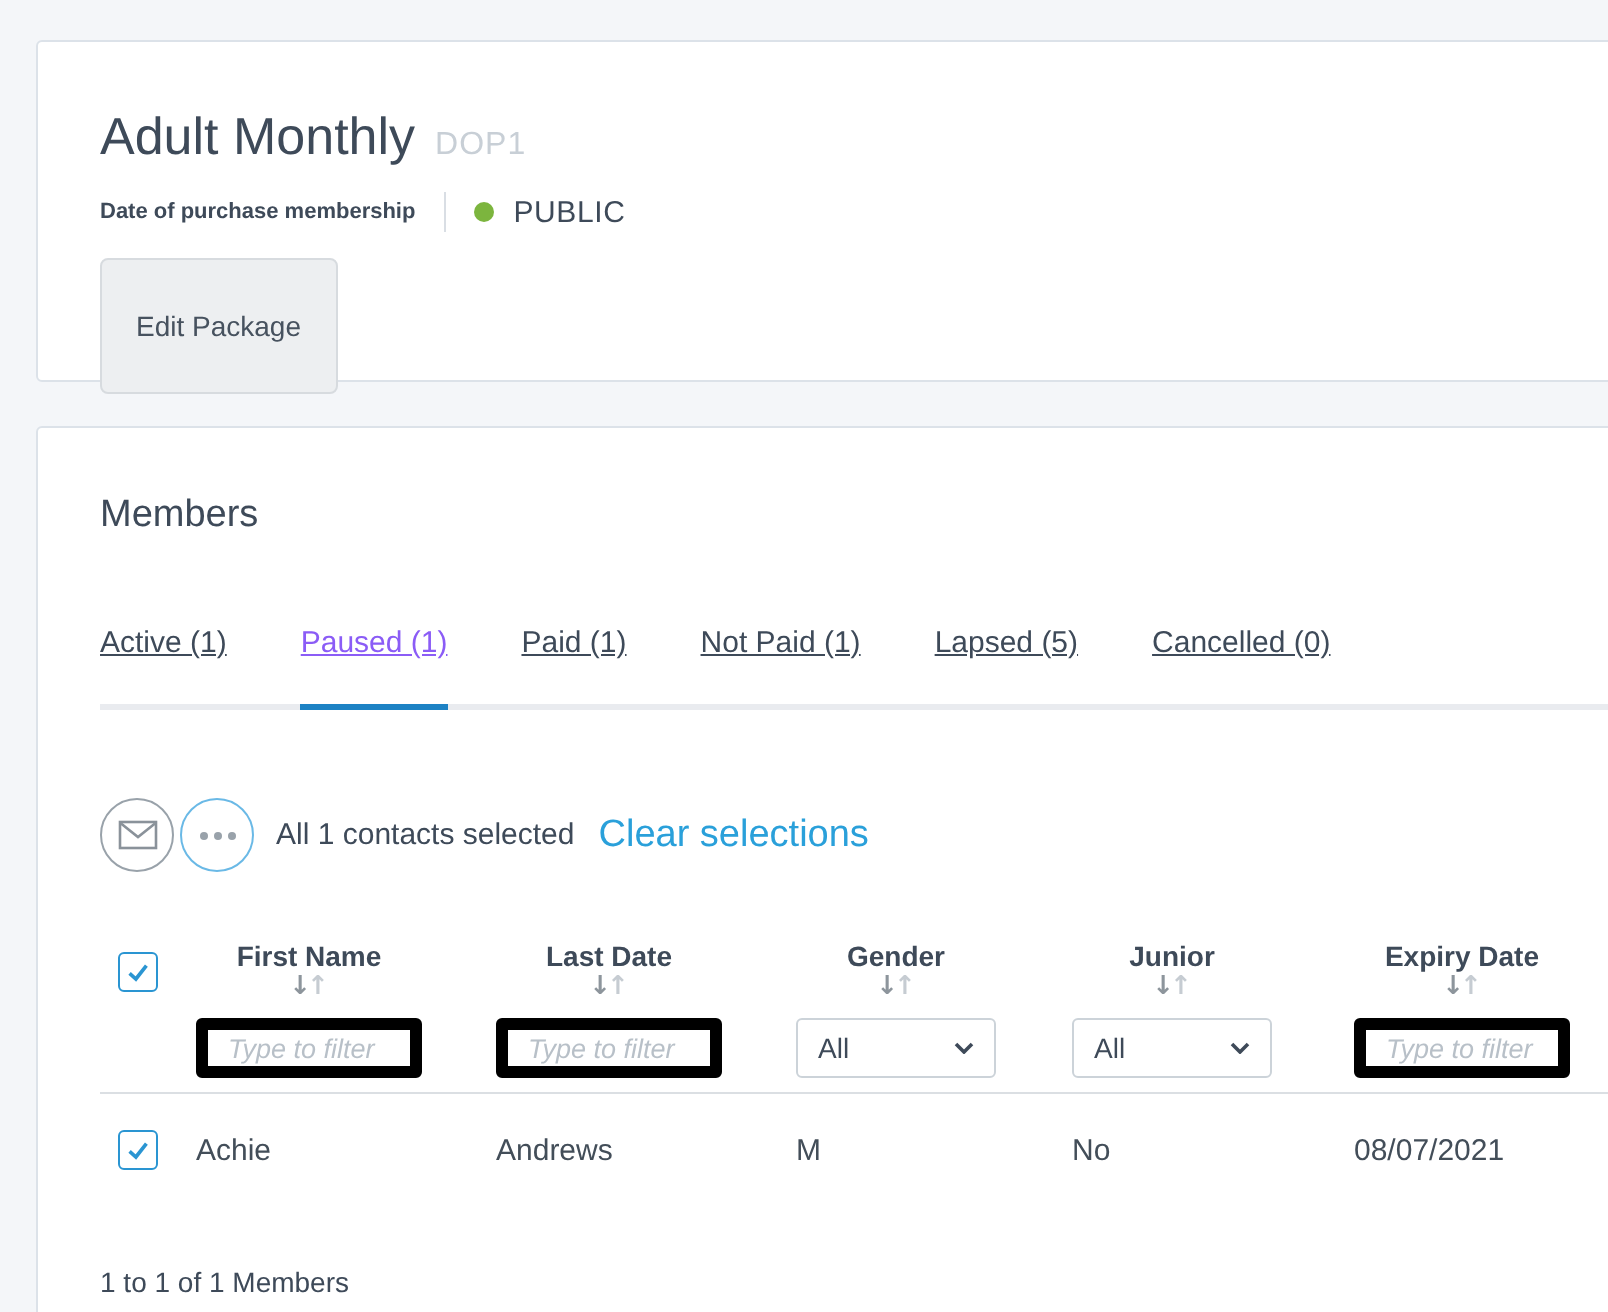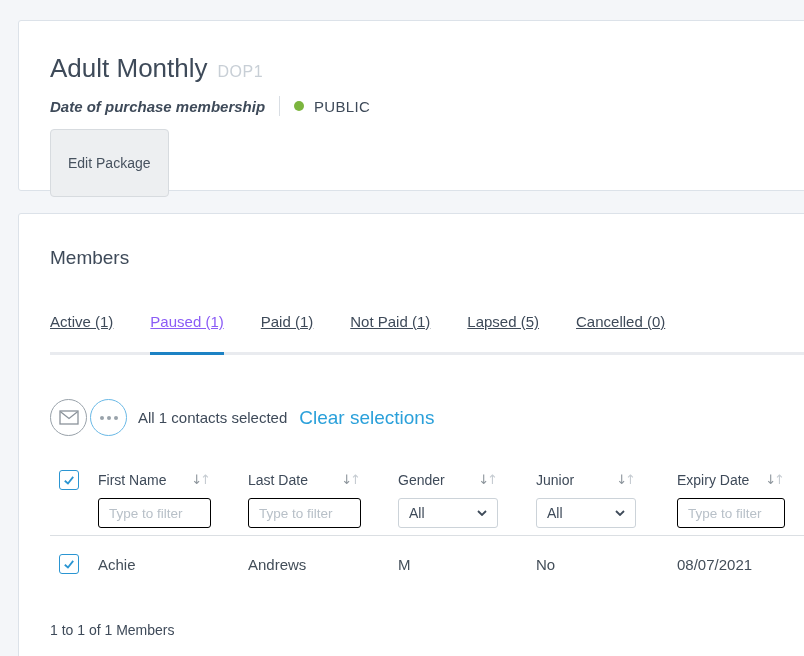--- a/index.html
+++ b/index.html
@@ -17,21 +17,21 @@
     border-radius: 3px;
   }
   .card-package { top: 20px; height: 171px; padding: 32px 0 0 31px; }
   .card-members { top: 213px; height: 480px; padding: 33px 0 0 31px; }
 
   
   .pkg-title-row { display: flex; align-items: baseline; gap: 10px; }
   .pkg-title { font-size: 26px; font-weight: 400; color: #3e4a59; }
   .pkg-code  { font-size: 16px; color: #c8cfd6; letter-spacing: .5px; }
   .pkg-sub-row { display: flex; align-items: center; margin-top: 12px; }
-  .pkg-sub-label { font-size: 15px; font-weight: bold; font-style: italic; }
+  .pkg-sub-label { font-size: 11px; font-weight: bold; }
   .vdivider { width: 1px; height: 20px; background: #d9dee4; margin: 0 14px; }
   .status-dot { width: 10px; height: 10px; border-radius: 50%; background: #7cb53e; }
   .status-text { font-size: 15px; margin-left: 10px; letter-spacing: .3px; }
   .edit-btn {
     margin-top: 13px; padding: 25px 17px;
     background: #edeff1; border: 1px solid #d7dbdf; border-radius: 4px;
     font-size: 14px; color: #47525f; font-family: inherit; cursor: pointer;
   }
 
   
@@ -53,28 +53,28 @@
   }
   .circle-btn.more { border-color: #6ab9e6; margin-left: 3px; }
   .dots { display: flex; gap: 3px; }
   .dots span { width: 4px; height: 4px; border-radius: 50%; background: #99a2aa; }
   .toolbar-text { font-size: 15px; margin-left: 11px; }
   .clear-link { font-size: 19px; color: #2aa0da; margin-left: 12px; cursor: pointer; text-decoration: none; }
 
   
   .grid { display: grid; grid-template-columns: 48px 150px 150px 138px 141px 130px; align-items: center; }
   .thead { margin-top: 34px; border-bottom: 1px solid #dbdfe3; padding-bottom: 7px; }
-  .hbox { display: flex; justify-content: space-between; font-size: 14px; font-weight: normal; }
+  .hbox { display: flex; align-items: center; justify-content: space-between; font-size: 14px; font-weight: bold; flex-direction: column; }
   .hbox.w113 { width: 113px; } .hbox.w100 { width: 100px; } .hbox.w108 { width: 108px; }
   .sort { font-family: "DejaVu Sans", sans-serif; font-size: 13px; cursor: pointer; user-select: none; }
   .sort .down { color: #8d959c; } .sort .up { color: #c6ccd2; margin-left: -2px; }
   .filter-row { margin-top: 8px; }
   .filter-input {
-    width: 113px; height: 30px; border: 1px solid #000000; border-radius: 3px;
-    padding: 0 10px; font-size: 13.5px; color: #3e4a59; font-family: inherit; outline: none;
+    width: 113px; height: 30px; border: 6px solid #000000; border-radius: 3px;
+    padding: 0 10px; font-size: 13.5px; color: #3e4a59; font-family: inherit; outline: none; font-style: italic;
   }
   .filter-input.w108 { width: 108px; }
   .filter-input::placeholder { color: #b8c0c8; }
   .select-box {
     width: 100px; height: 30px; border: 1px solid #ccd3d9; border-radius: 3px;
     background: #fff; display: flex; align-items: center; justify-content: space-between;
     padding: 12px 10px; font-size: 14px; cursor: pointer;
   }
   .cb {
     width: 20px; height: 20px; margin-left: 9px;

